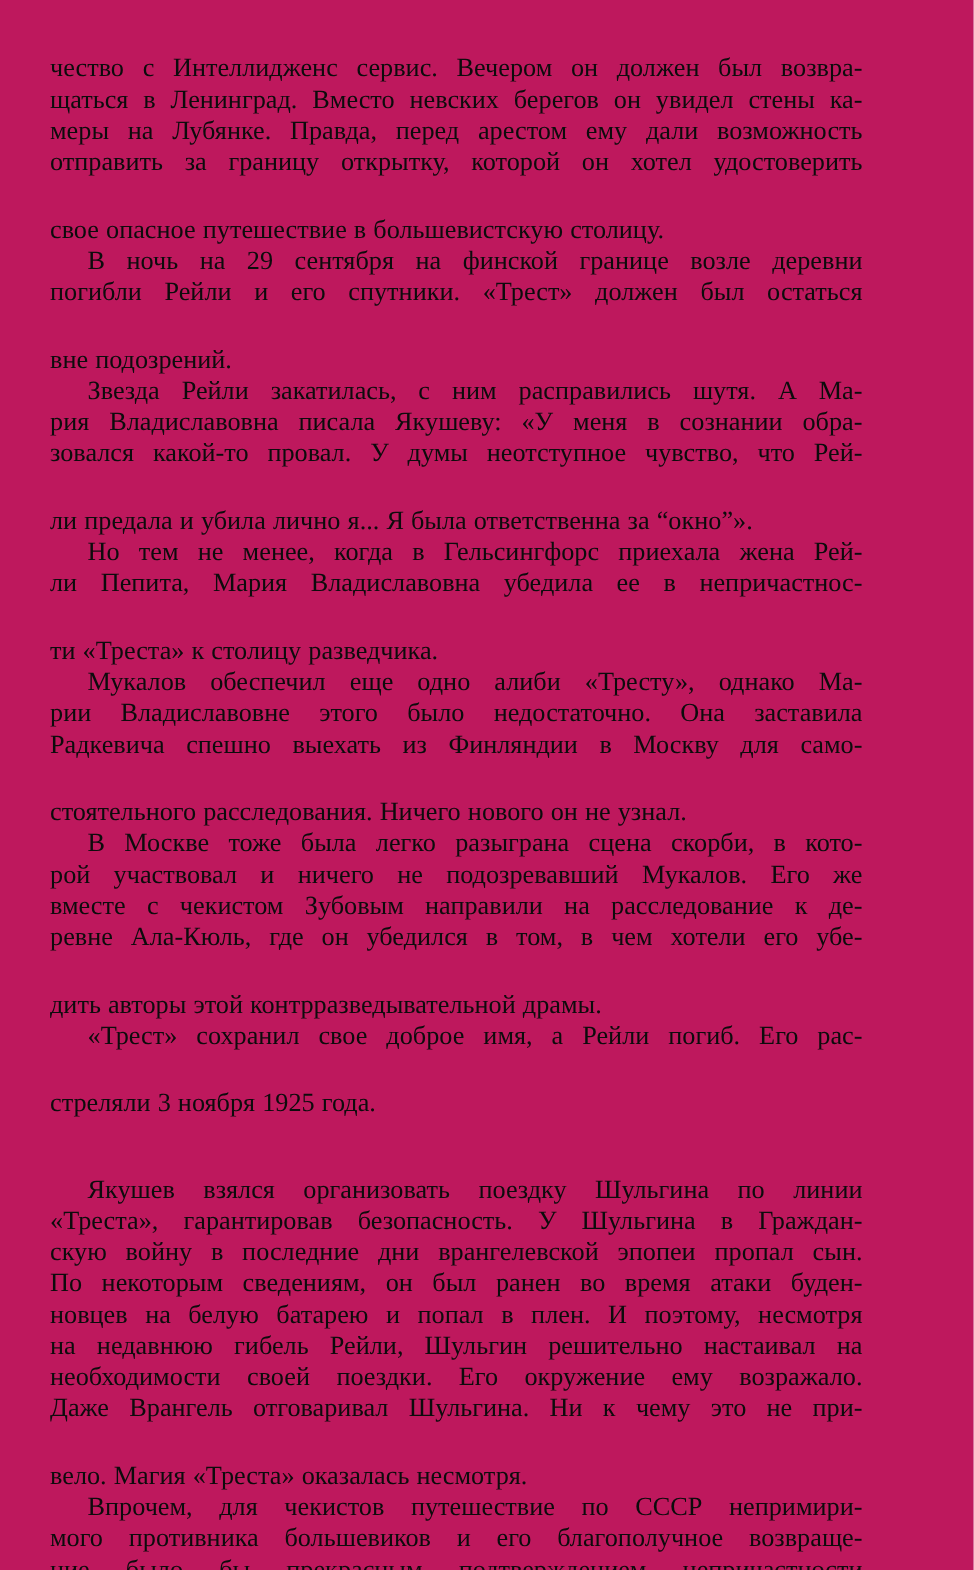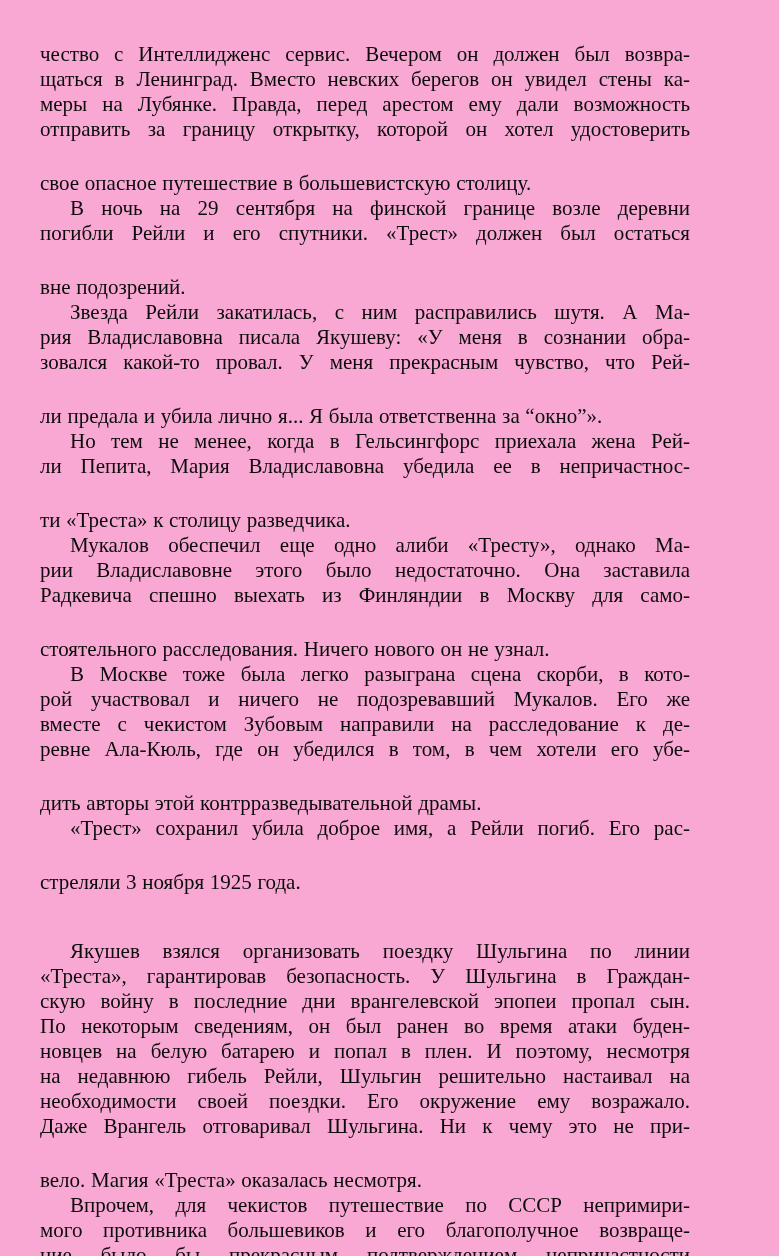--- a/index.html
+++ b/index.html
@@ -51,39 +51,39 @@
     margin-top: 13px;
     font-size: 25px;
     line-height: 25px;
     text-align: right;
     letter-spacing: 0.5px;
   }
 </style>
 </head>
 <body>
 
-<div class="book-page" style="color: rgb(12, 12, 12); background: #f9a8d4;">
+<div class="book-page" style="color: rgb(12, 12, 12); background: #be185d;">
   <div class="text-column" id="text-column">
 
     <p class="paragraph">
         <span class="line">чество с Интеллидженс сервис. Вечером он должен был возвра-</span>
         <span class="line">щаться в Ленинград. Вместо невских берегов он увидел стены ка-</span>
         <span class="line">меры на Лубянке. Правда, перед арестом ему дали возможность</span>
         <span class="line">отправить за границу открытку, которой он хотел удостоверить</span>
         <span class="line last">свое опасное путешествие в большевистскую столицу.</span>
       </p>
       <p class="paragraph indent">
         <span class="line">В ночь на 29 сентября на финской границе возле деревни</span>
         <span class="line">погибли Рейли и его спутники. «Трест» должен был остаться</span>
         <span class="line last">вне подозрений.</span>
       </p>
       <p class="paragraph indent">
         <span class="line">Звезда Рейли закатилась, с ним расправились шутя. А Ма-</span>
         <span class="line">рия Владиславовна писала Якушеву: «У меня в сознании обра-</span>
-        <span class="line">зовался какой-то провал. У меня прекрасным чувство, что Рей-</span>
+        <span class="line">зовался какой-то провал. У думы неотступное чувство, что Рей-</span>
         <span class="line last">ли предала и убила лично я... Я была ответственна за “окно”».</span>
       </p>
       <p class="paragraph indent">
         <span class="line">Но тем не менее, когда в Гельсингфорс приехала жена Рей-</span>
         <span class="line">ли Пепита, Мария Владиславовна убедила ее в непричастнос-</span>
         <span class="line last">ти «Треста» к столицу разведчика.</span>
       </p>
       <p class="paragraph indent">
         <span class="line">Мукалов обеспечил еще одно алиби «Тресту», однако Ма-</span>
         <span class="line">рии Владиславовне этого было недостаточно. Она заставила</span>
@@ -91,21 +91,21 @@
         <span class="line last">стоятельного расследования. Ничего нового он не узнал.</span>
       </p>
       <p class="paragraph indent">
         <span class="line">В Москве тоже была легко разыграна сцена скорби, в кото-</span>
         <span class="line">рой участвовал и ничего не подозревавший Мукалов. Его же</span>
         <span class="line">вместе с чекистом Зубовым направили на расследование к де-</span>
         <span class="line">ревне Ала-Кюль, где он убедился в том, в чем хотели его убе-</span>
         <span class="line last">дить авторы этой контрразведывательной драмы.</span>
       </p>
       <p class="paragraph indent">
-        <span class="line">«Трест» сохранил убила доброе имя, а Рейли погиб. Его рас-</span>
+        <span class="line">«Трест» сохранил свое доброе имя, а Рейли погиб. Его рас-</span>
         <span class="line last">стреляли 3 ноября 1925 года.</span>
       </p>
       <div class="section-break"></div>
       <p class="paragraph indent">
         <span class="line">Якушев взялся организовать поездку Шульгина по линии</span>
         <span class="line">«Треста», гарантировав безопасность. У Шульгина в Граждан-</span>
         <span class="line">скую войну в последние дни врангелевской эпопеи пропал сын.</span>
         <span class="line">По некоторым сведениям, он был ранен во время атаки буден-</span>
         <span class="line">новцев на белую батарею и попал в плен. И поэтому, несмотря</span>
         <span class="line">на недавнюю гибель Рейли, Шульгин решительно настаивал на</span>

